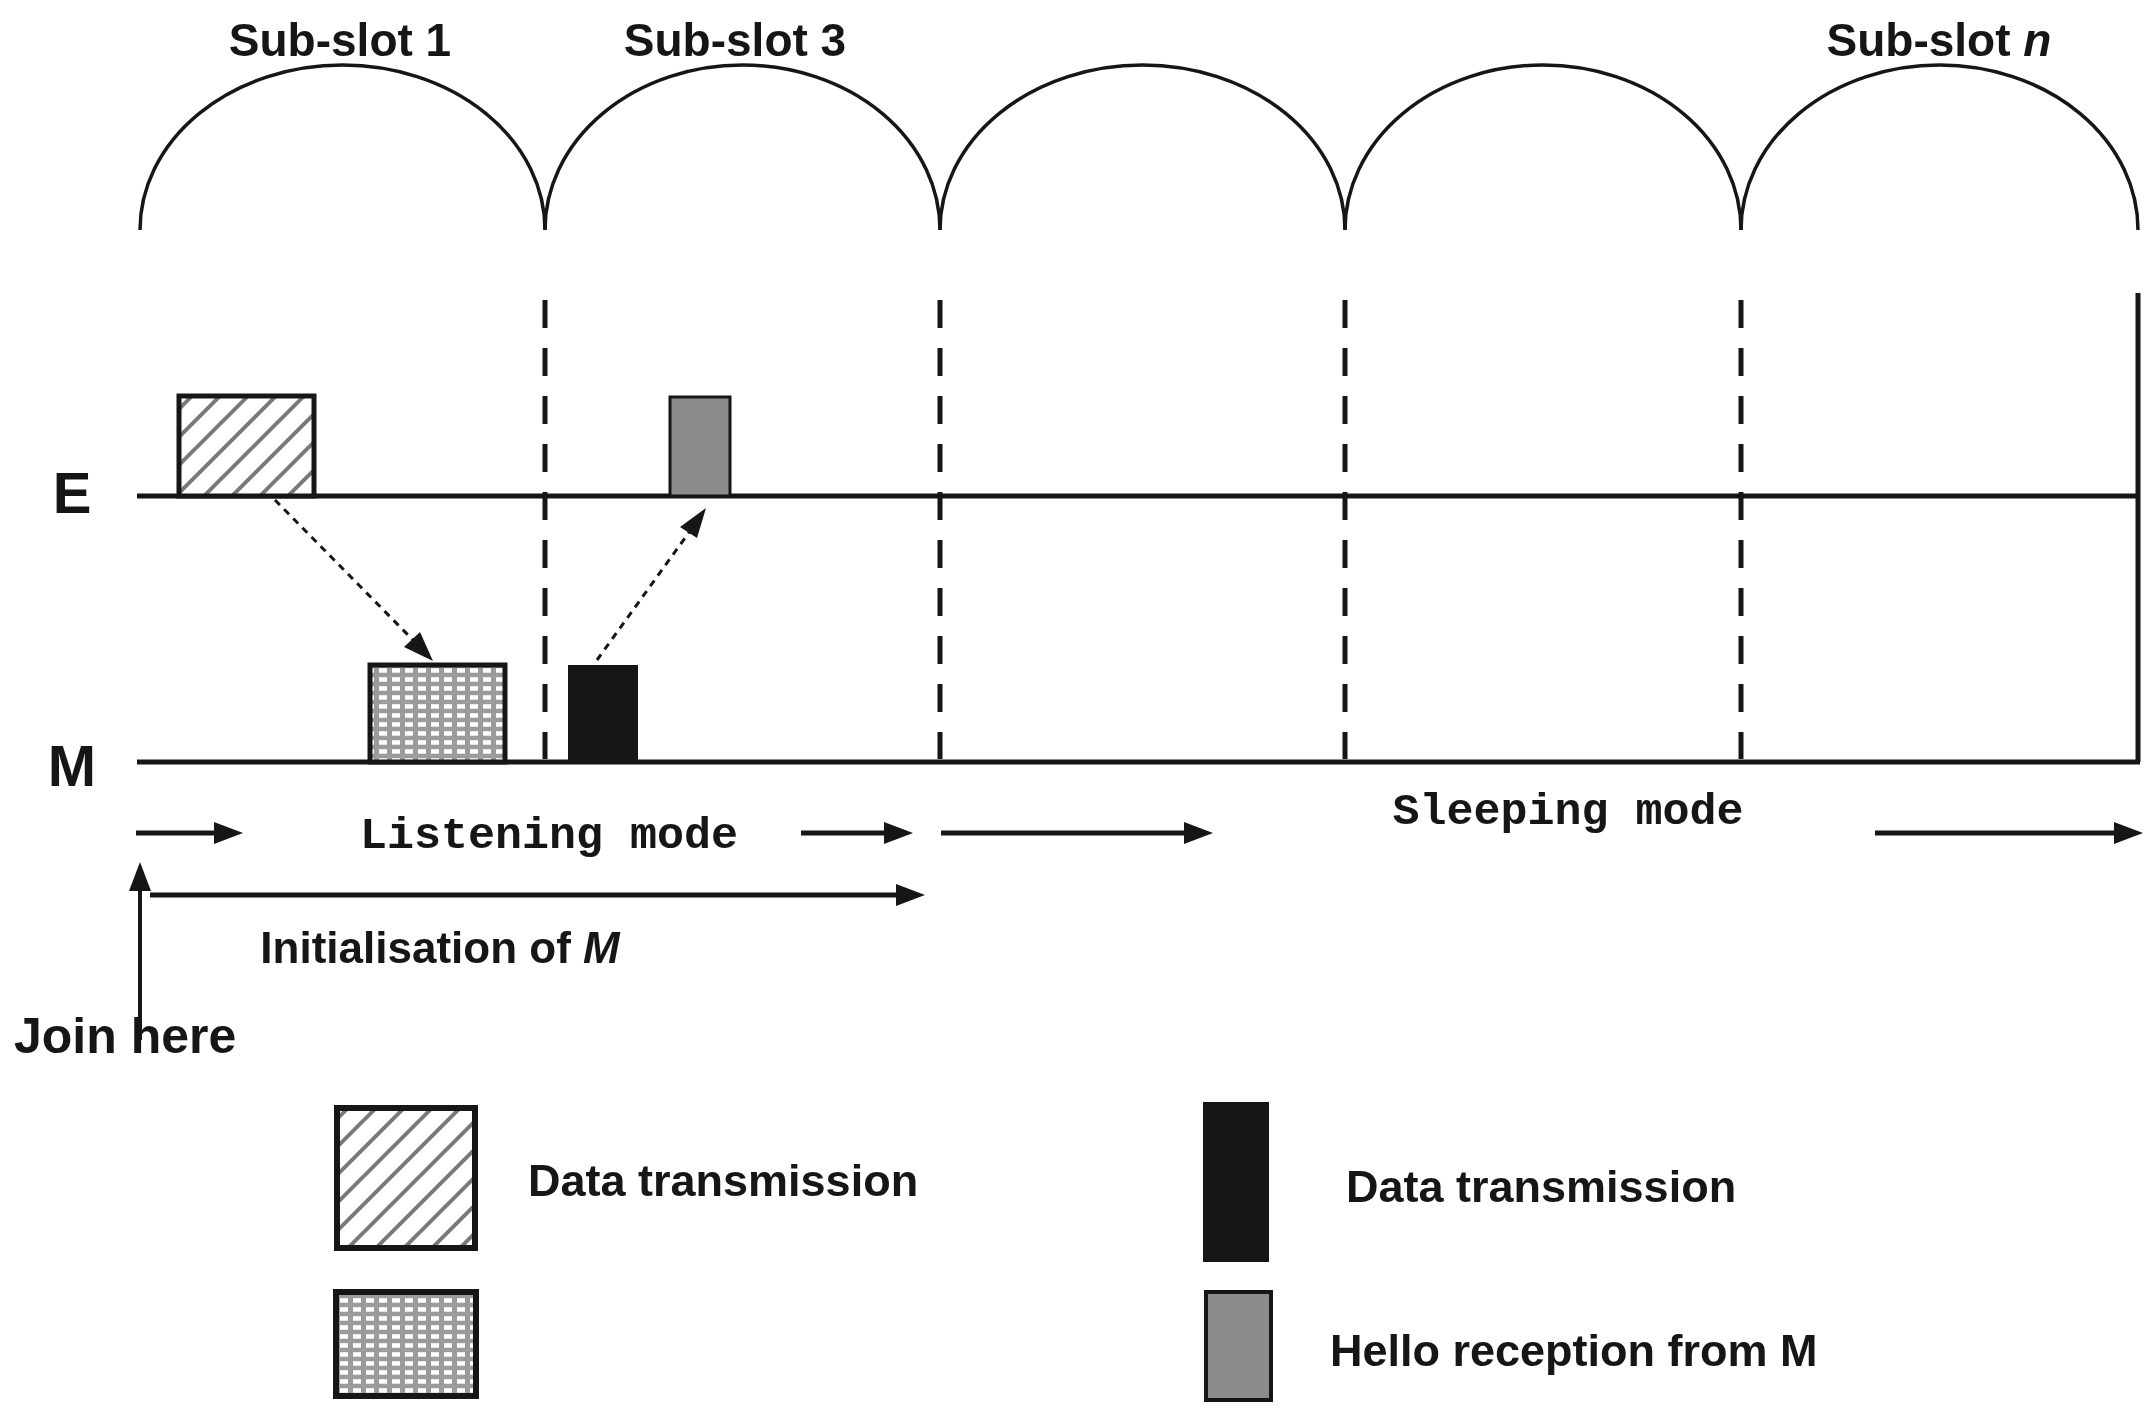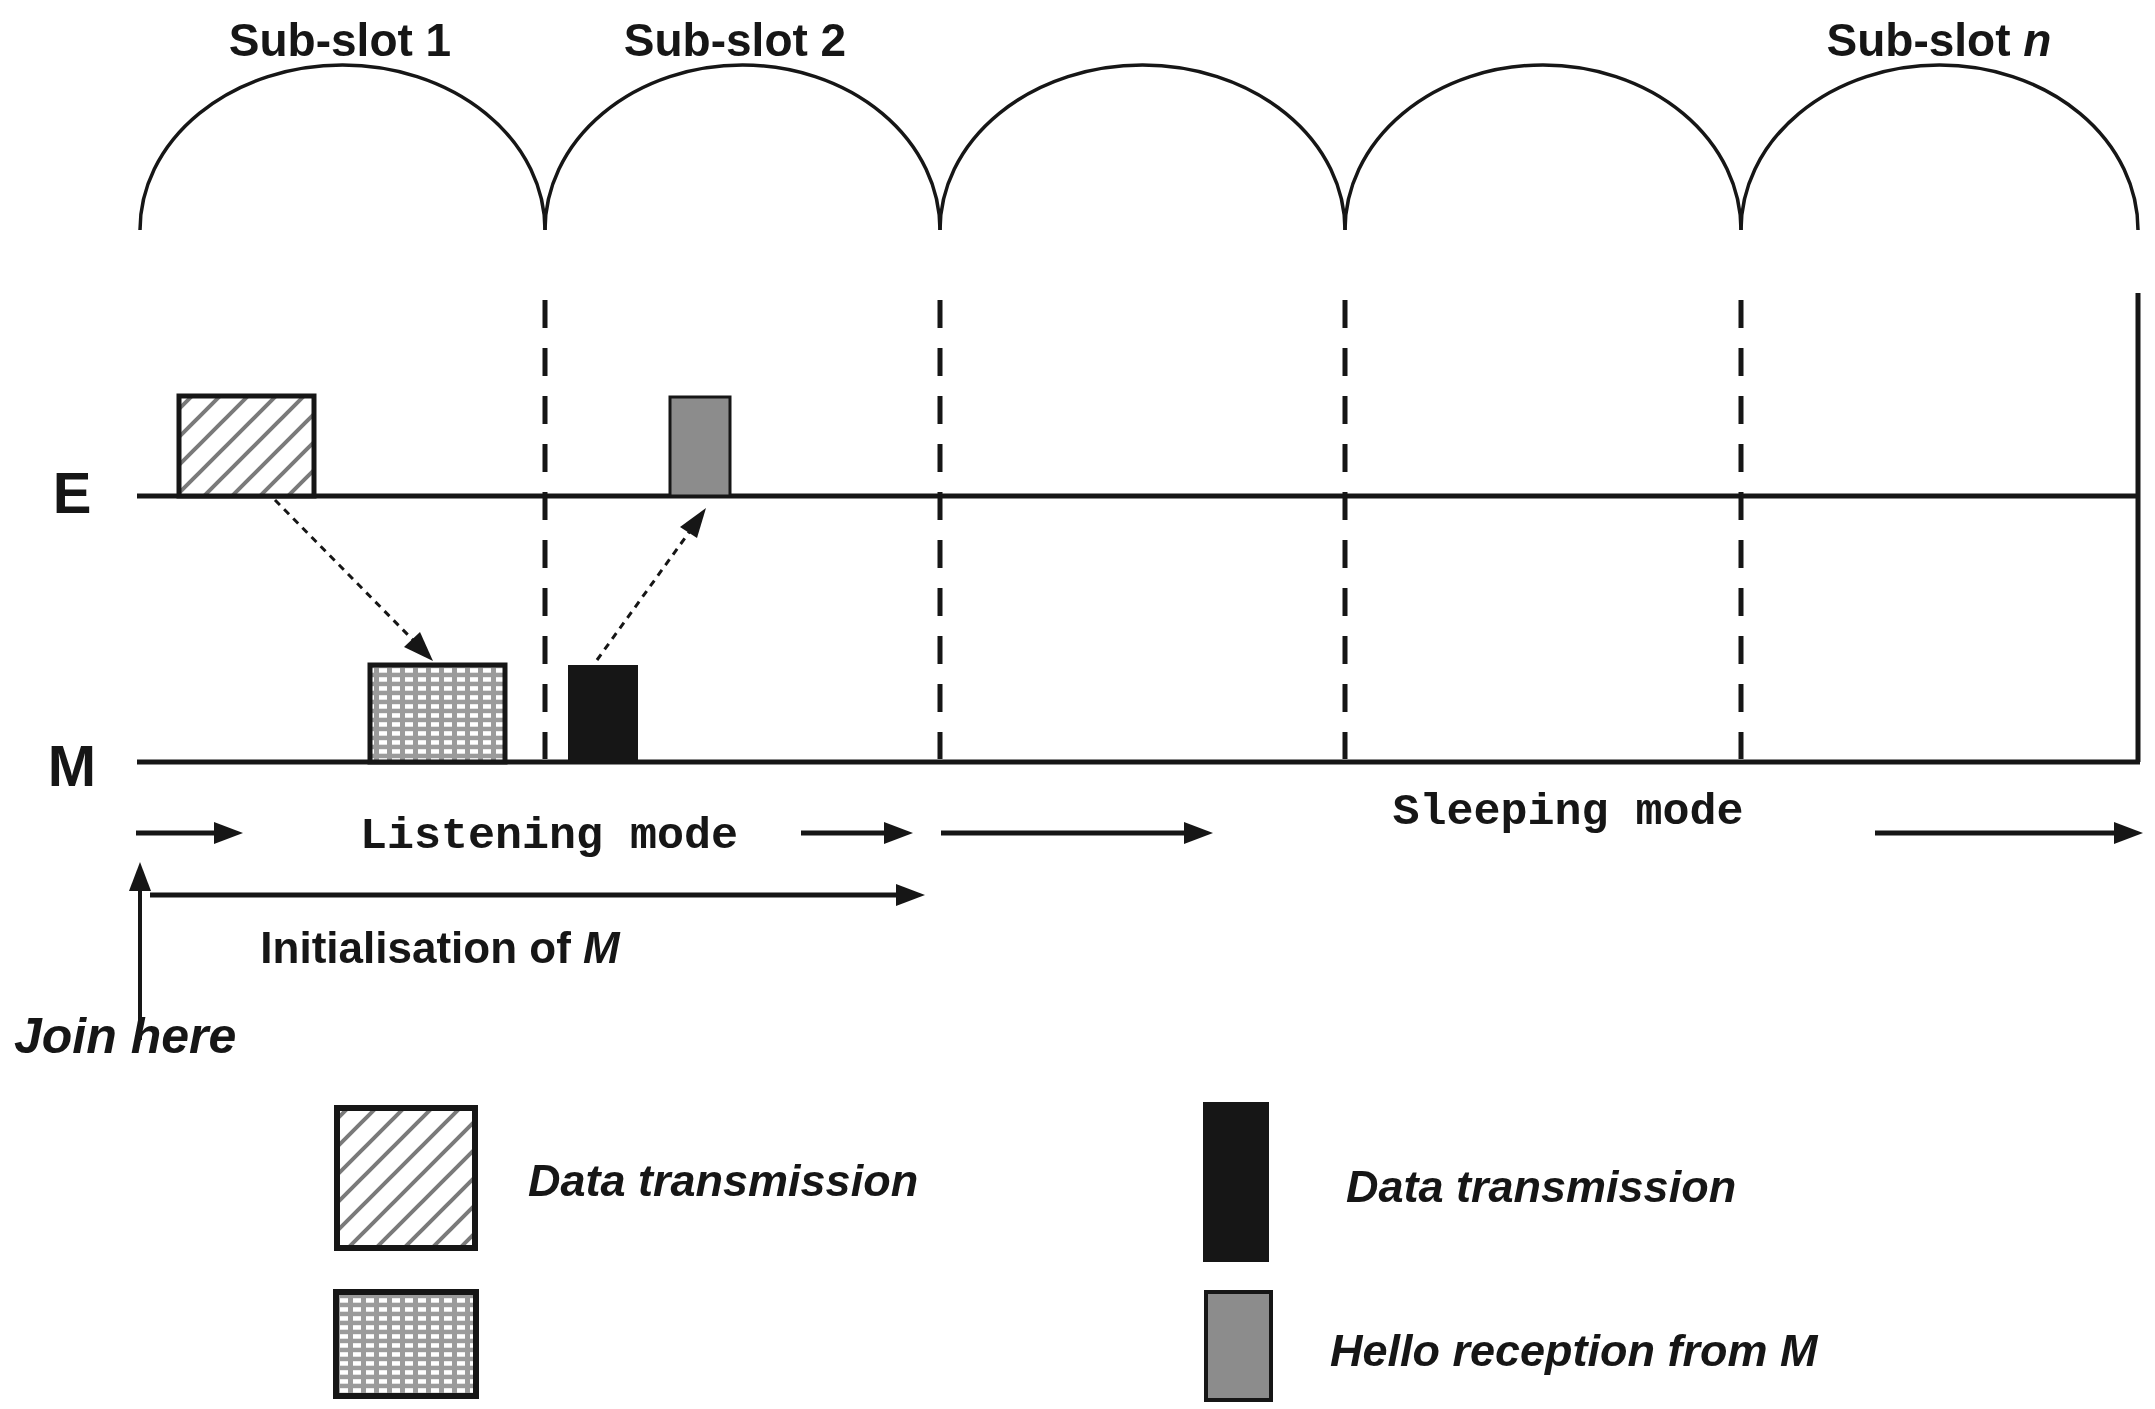--- a/index.html
+++ b/index.html
@@ -21,21 +21,21 @@
   svg{position:absolute;left:0;top:0;}
   .stroke{stroke:var(--ink);fill:none;}
   .lbl{
     position:absolute;
     transform:translate(-50%,-50%);
     white-space:nowrap;
     font-weight:bold;
     color:var(--ink);
     line-height:1;
   }
-  .lbl.left{transform:translate(0,-50%);font-style:italic;}
+  .lbl.left{transform:translate(0,-50%);}
   .f-subslot{font-size:46px;}
   .f-row{font-size:58px;}
   .f-mode{font-size:45px;font-family:Liberation Mono, monospace;}
   .f-init{font-size:44px;}
   .f-join{font-size:50px;}
   .f-legend{font-size:45px;text-align:right;}
   .em{font-style:italic;}
 </style>
 </head>
 <body>
@@ -108,21 +108,21 @@
       <polygon style="fill:var(--ink)" points="140,862 129,891 151,891"></polygon>
     </g>
 
     <rect x="337" y="1108" width="138" height="140" fill="url(#hatch)" style="stroke:var(--ink)" stroke-width="6"></rect>
     <rect x="1203" y="1102" width="66" height="160" style="fill:var(--ink)"></rect>
     <rect x="336" y="1292" width="140" height="104" fill="url(#dots)" style="stroke:var(--ink)" stroke-width="6"></rect>
     <rect x="1206" y="1292" width="65" height="108" style="fill:var(--gray-fill);stroke:var(--ink)" stroke-width="4"></rect>
   </svg>
 
   <div class="lbl f-subslot" style="left:340px;top:40px"><span>Sub-slot 1</span><span class="em"></span></div>
-  <div class="lbl f-subslot" style="left:735px;top:40px"><span>Sub-slot 2</span><span class="em"></span></div>
+  <div class="lbl f-subslot" style="left:735px;top:40px"><span>Sub-slot 3</span><span class="em"></span></div>
   <div class="lbl f-subslot" style="left:1939px;top:40px"><span>Sub-slot </span><span class="em">n</span></div>
 
   <div class="lbl f-row" style="left:72px;top:493px">E</div>
   <div class="lbl f-row" style="left:72px;top:766px">M</div>
 
   <div class="lbl f-mode" style="left:549px;top:836px">Listening mode</div>
   <div class="lbl f-mode" style="left:1568px;top:812px">Sleeping mode</div>
 
   <div class="lbl f-init" style="left:440px;top:948px"><span>Initialisation of </span><span class="em">M</span></div>
 

